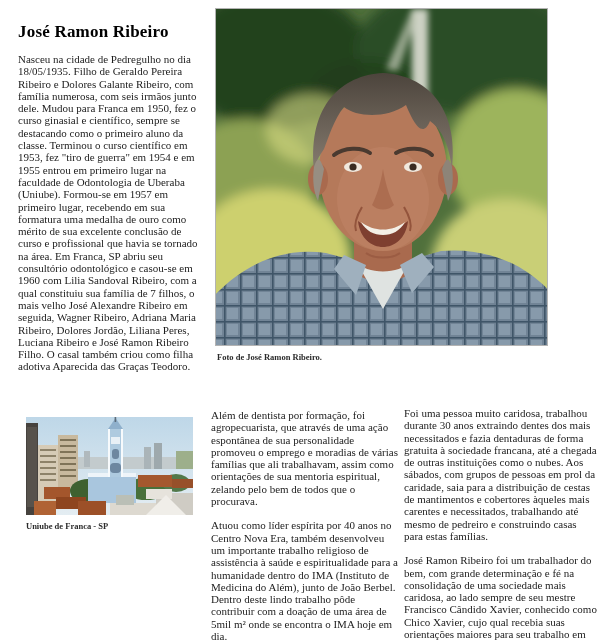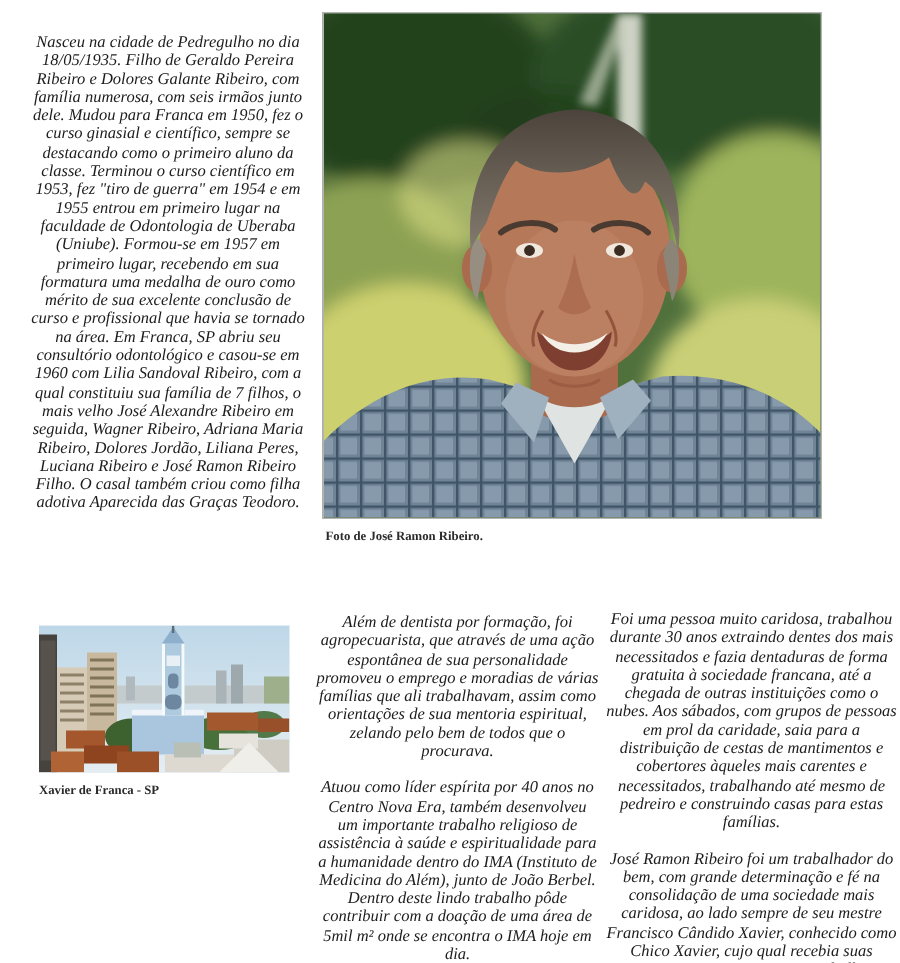--- a/index.html
+++ b/index.html
@@ -13,21 +13,21 @@
   }
   .abs{position:absolute;}
   
   .left-col{left:18px;top:22px;width:188px;}
   .page-title{
     font-size:17px;font-weight:bold;margin:0 0 11px 0;
     letter-spacing:.2px;color:#000;
   }
   .body-text{
     font-size:11px;line-height:12.3px;margin:0;
-    text-align:center;color:#1c1c1c;font-style:italic;
+    text-align:left;color:#1c1c1c;
   }
   
   .portrait-frame{
     left:215px;top:8px;width:333px;height:338px;
     border:1px solid #b3b3b3;box-sizing:border-box;
     overflow:hidden;background:#47683a;
   }
   .portrait-frame svg{display:block;}
   .caption{
     font-size:8.5px;color:#2b2b2b;line-height:10px;font-weight:bold;
@@ -42,20 +42,21 @@
   .city-caption{left:26px;top:521px;}
   
   .mid-col{left:211px;top:409px;width:188px;}
   .right-col{left:404px;top:407px;width:194px;}
   .body-text + .body-text{margin-top:12px;}
 </style>
 </head>
 <body>
 
 <div class="abs left-col">
+  <h1 class="page-title">José Ramon Ribeiro</h1>
   <p class="body-text">Nasceu na cidade de Pedregulho no dia 18/05/1935. Filho de Geraldo Pereira Ribeiro e Dolores Galante Ribeiro, com família numerosa, com seis irmãos junto dele. Mudou para Franca em 1950, fez o curso ginasial e científico, sempre se destacando como o primeiro aluno da classe. Terminou o curso científico em 1953, fez "tiro de guerra" em 1954 e em 1955 entrou em primeiro lugar na faculdade de Odontologia de Uberaba (Uniube). Formou-se em 1957 em primeiro lugar, recebendo em sua formatura uma medalha de ouro como mérito de sua excelente conclusão de curso e profissional que havia se tornado na área. Em Franca, SP abriu seu consultório odontológico e casou-se em 1960 com Lilia Sandoval Ribeiro, com a qual constituiu sua família de 7 filhos, o mais velho José Alexandre Ribeiro em seguida, Wagner Ribeiro, Adriana Maria Ribeiro, Dolores Jordão, Liliana Peres, Luciana Ribeiro e José Ramon Ribeiro Filho. O casal também criou como filha adotiva Aparecida das Graças Teodoro.</p>
 </div>
 
 <div class="abs portrait-frame">
   <svg width="331" height="336" viewBox="0 0 331 336" xmlns="http://www.w3.org/2000/svg">
     <defs>
       <filter id="soft" x="-20%" y="-20%" width="140%" height="140%">
           <feGaussianBlur stdDeviation="6"></feGaussianBlur>
         </filter>
       <filter id="soft2" x="-20%" y="-20%" width="140%" height="140%">
@@ -194,21 +195,21 @@
       <rect x="146" y="62" width="21" height="9" fill="#97502a"></rect>
     </g>
 
     <rect x="84" y="86" width="48" height="12" fill="#ddd9d0"></rect>
     <rect x="130" y="76" width="37" height="22" fill="#cfccc4"></rect>
     <rect x="120" y="72" width="26" height="10" fill="#e6e3dc"></rect>
     <path d="M140 78 L160 98 L120 98 Z" fill="#f0eee9"></path>
     <rect x="90" y="78" width="18" height="10" fill="#babfb6"></rect>
   </svg>
 </div>
-<div class="abs caption city-caption">Xavier de Franca - SP</div>
+<div class="abs caption city-caption">Uniube de Franca - SP</div>
 
 <div class="abs mid-col">
   <p class="body-text">Além de dentista por formação, foi agropecuarista, que através de uma ação espontânea de sua personalidade promoveu o emprego e moradias de várias famílias que ali trabalhavam, assim como orientações de sua mentoria espiritual, zelando pelo bem de todos que o procurava.</p>
   <p class="body-text">Atuou como líder espírita por 40 anos no Centro Nova Era, também desenvolveu um importante trabalho religioso de assistência à saúde e espiritualidade para a humanidade dentro do IMA (Instituto de Medicina do Além), junto de João Berbel. Dentro deste lindo trabalho pôde contribuir com a doação de uma área de 5mil m² onde se encontra o IMA hoje em dia.</p>
 </div>
 
 <div class="abs right-col">
   <p class="body-text">Foi uma pessoa muito caridosa, trabalhou durante 30 anos extraindo dentes dos mais necessitados e fazia dentaduras de forma gratuita à sociedade francana, até a chegada de outras instituições como o nubes. Aos sábados, com grupos de pessoas em prol da caridade, saia para a distribuição de cestas de mantimentos e cobertores àqueles mais carentes e necessitados, trabalhando até mesmo de pedreiro e construindo casas para estas famílias.</p>
   <p class="body-text">José Ramon Ribeiro foi um trabalhador do bem, com grande determinação e fé na consolidação de uma sociedade mais caridosa, ao lado sempre de seu mestre Francisco Cândido Xavier, conhecido como Chico Xavier, cujo qual recebia suas orientações maiores para seu trabalho em nossa região.</p>
 </div>

